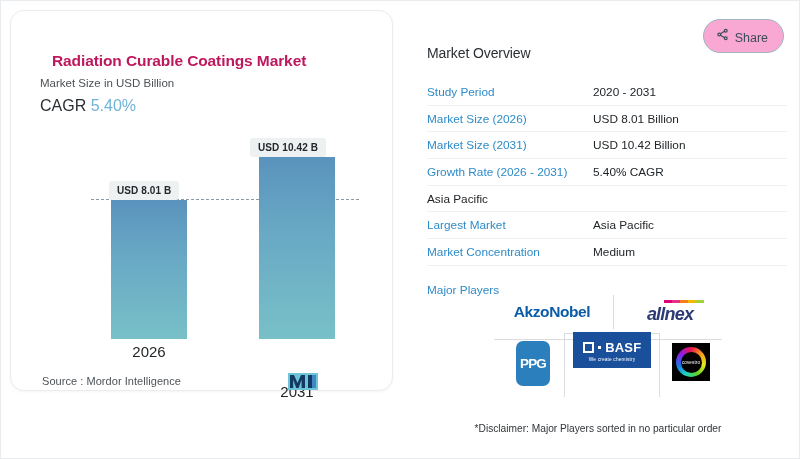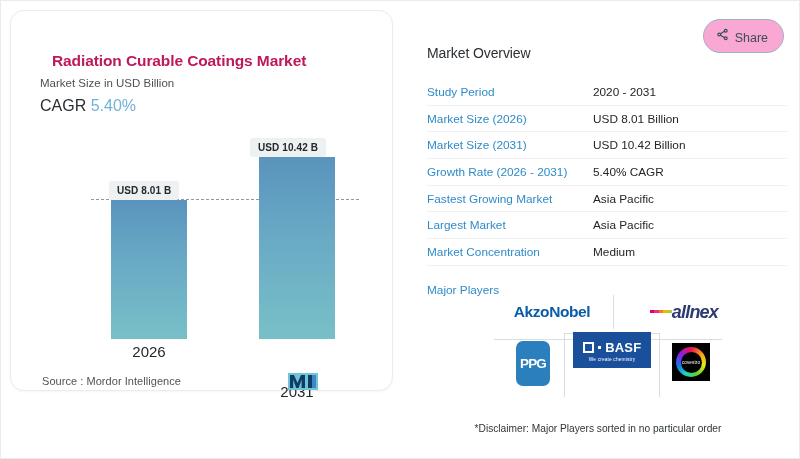--- a/index.html
+++ b/index.html
@@ -152,21 +152,21 @@
   .vdiv { position: absolute; background: #d9dde0; width: 1px; }
   .hdiv { position: absolute; background: #d9dde0; height: 1px; }
 
   
   #logo-akzo { left: 4px; top: 2px; width: 108px; height: 34px; }
   #akzo-text {
     font-size: 15.5px; font-weight: 700; color: #0a5ca8;
     letter-spacing: -0.4px;
   }
   
-  #logo-allnex { left: 128px; top: 0px; width: 96px; height: 38px; }
+  #logo-allnex { left: 128px; top: 0px; width: 96px; height: 38px; flex-direction: column; }
   #allnex-text {
     font-size: 18px; font-weight: 700; color: #2b3a73;
     font-style: italic; letter-spacing: -0.8px;
   }
   #allnex-bars { display: flex; width: 40px; height: 3px; margin-left: 28px; margin-bottom: 1px; }
   #allnex-bars i { flex: 1; display: block; }
 
   
   #logo-ppg { left: 14px; top: 50px; width: 50px; height: 40px; }
   #ppg-box {
@@ -285,21 +285,20 @@
     </div>
     <div class="ov-row">
       <div class="ov-label">Market Size (2031)</div>
       <div class="ov-value">USD 10.42 Billion</div>
     </div>
     <div class="ov-row">
       <div class="ov-label">Growth Rate (2026 - 2031)</div>
       <div class="ov-value">5.40% CAGR</div>
     </div>
     <div class="ov-row">
-      <div class="ov-label">Fastest Growing Market</div>
       <div class="ov-value">Asia Pacific</div>
     </div>
     <div class="ov-row">
       <div class="ov-label">Largest Market</div>
       <div class="ov-value">Asia Pacific</div>
     </div>
     <div class="ov-row">
       <div class="ov-label">Market Concentration</div>
       <div class="ov-value">Medium</div>
     </div>

